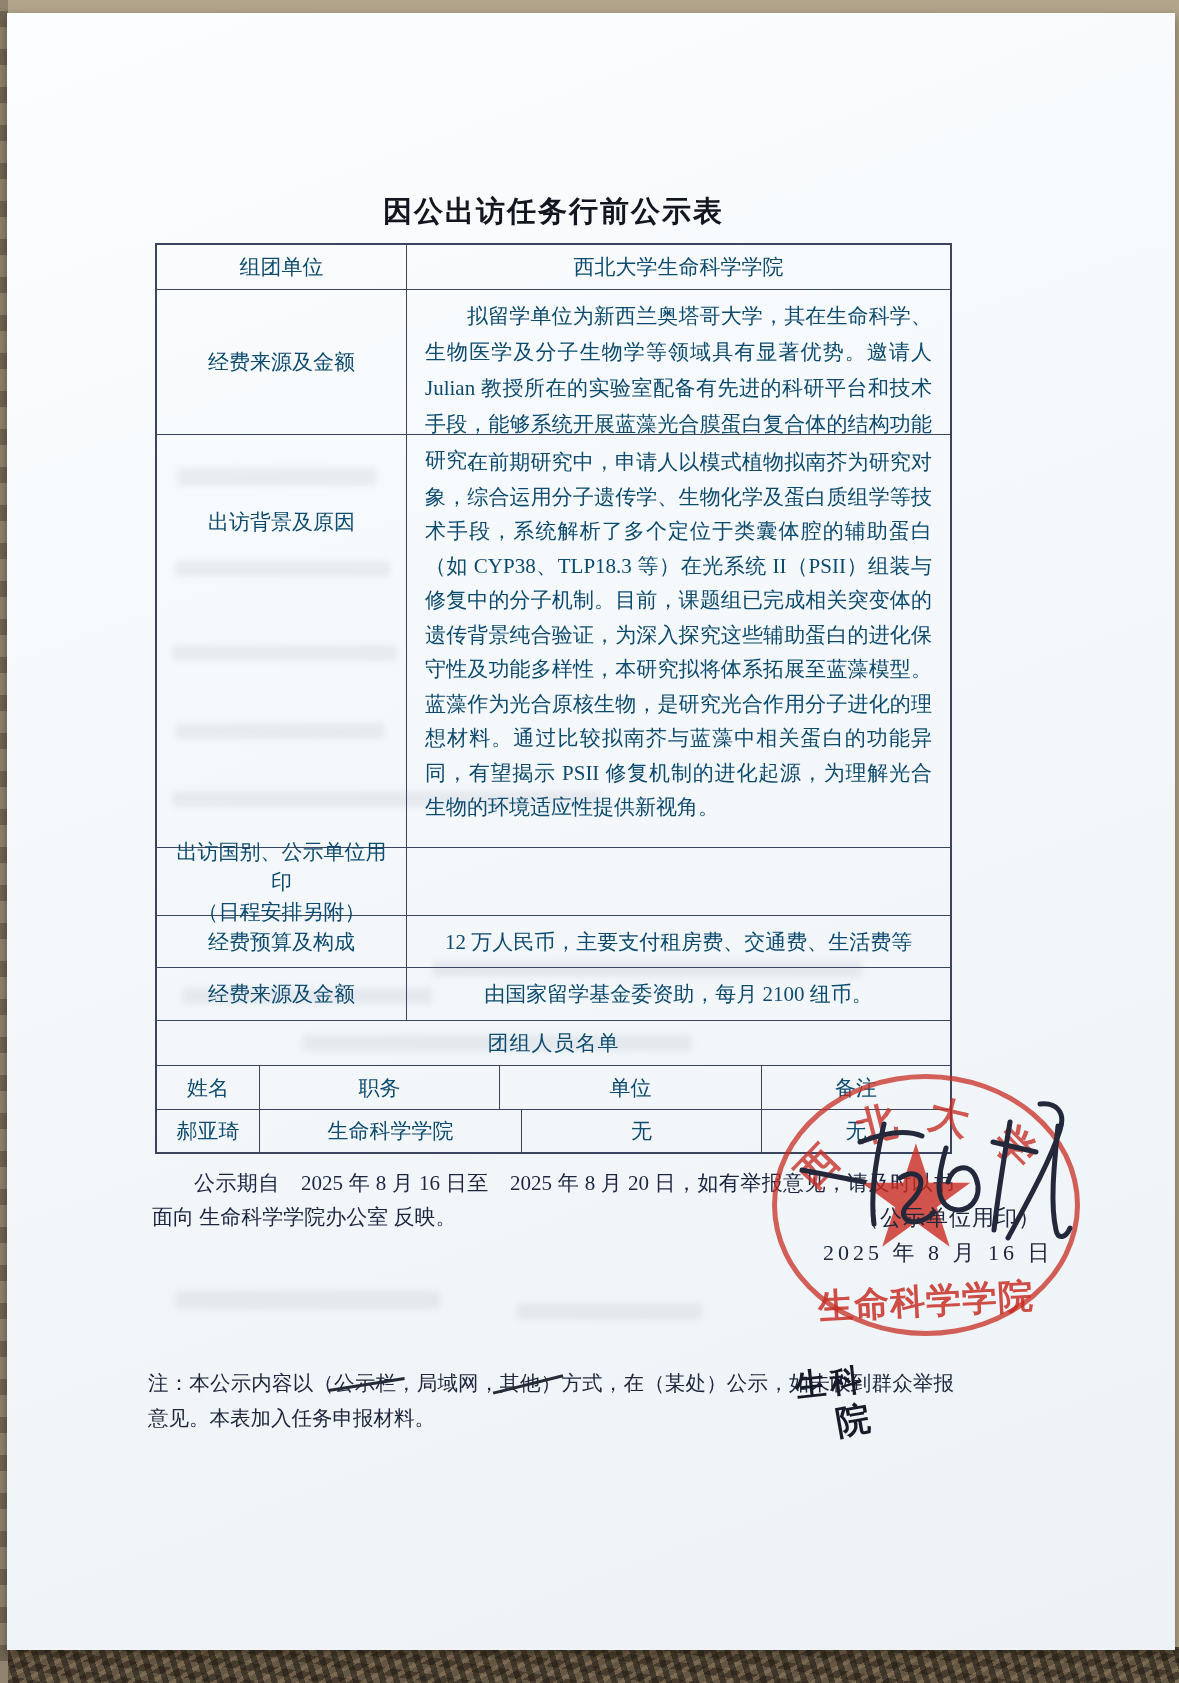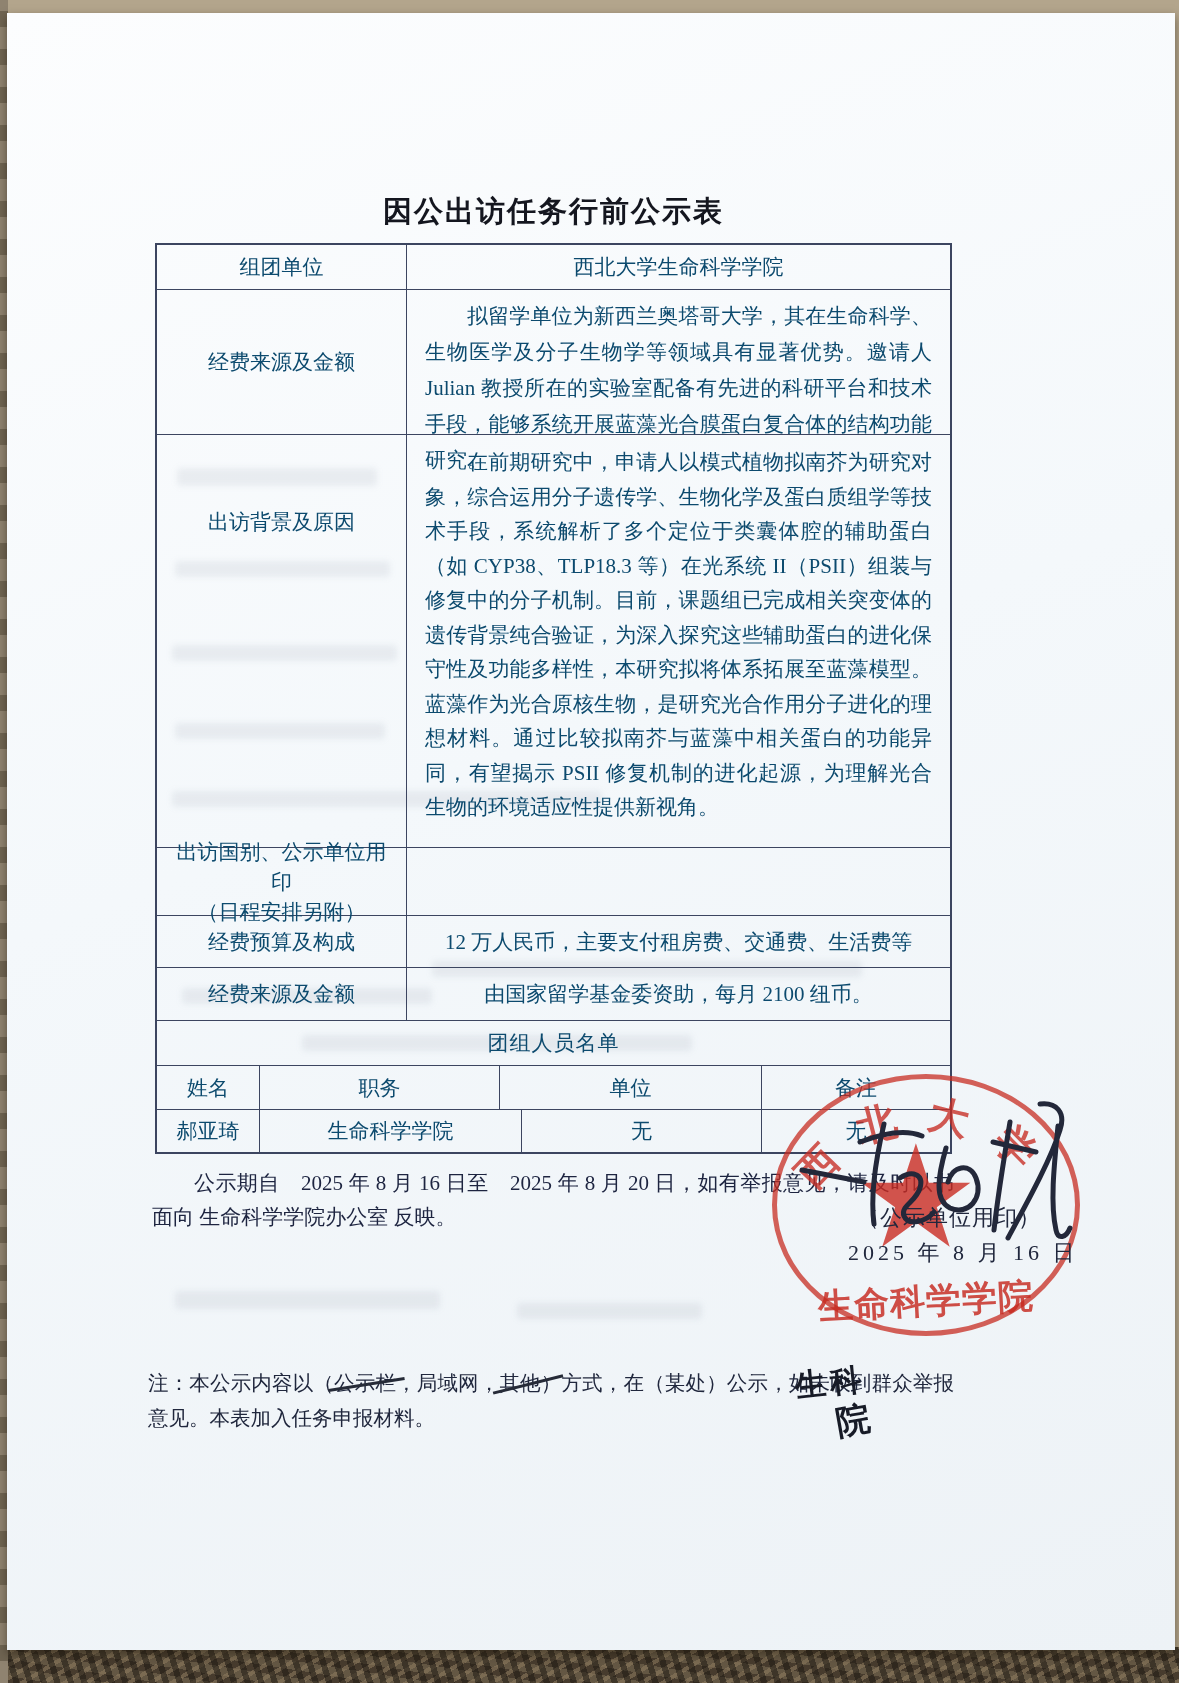--- a/index.html
+++ b/index.html
@@ -68,21 +68,21 @@
     font-size:142px;line-height:1;color:rgba(201,42,32,.8);
     font-family:"DejaVu Sans",sans-serif;
   }
   .seal-arc{position:absolute;inset:0;}
   .seal-bottom{
     position:absolute;left:14px;right:14px;top:204px;text-align:center;
     font-size:35px;font-weight:bold;color:rgba(198,40,30,.82);
     transform:rotate(-3deg);letter-spacing:1px;white-space:nowrap;
   }
   .seal-note{position:absolute;left:857px;top:1203px;font-size:22px;color:#20273d;letter-spacing:1px;}
-  .seal-date{position:absolute;left:848px;top:1238px;font-size:22px;color:#20273d;letter-spacing:4px;}
+  .seal-date{position:absolute;left:823px;top:1238px;font-size:22px;color:#20273d;letter-spacing:4px;}
   .signature{position:absolute;left:788px;top:1082px;width:310px;height:170px;}
   
   .footnote{
     position:absolute;left:148px;top:1366px;width:806px;
     font-size:20.5px;line-height:35px;color:#20273d;text-align:justify;
   }
   .strike{position:relative;white-space:nowrap;}
   .strike::after{
     content:"";position:absolute;left:-10%;right:-14%;top:52%;height:2.5px;
     background:#262b38;transform:rotate(-9deg);

